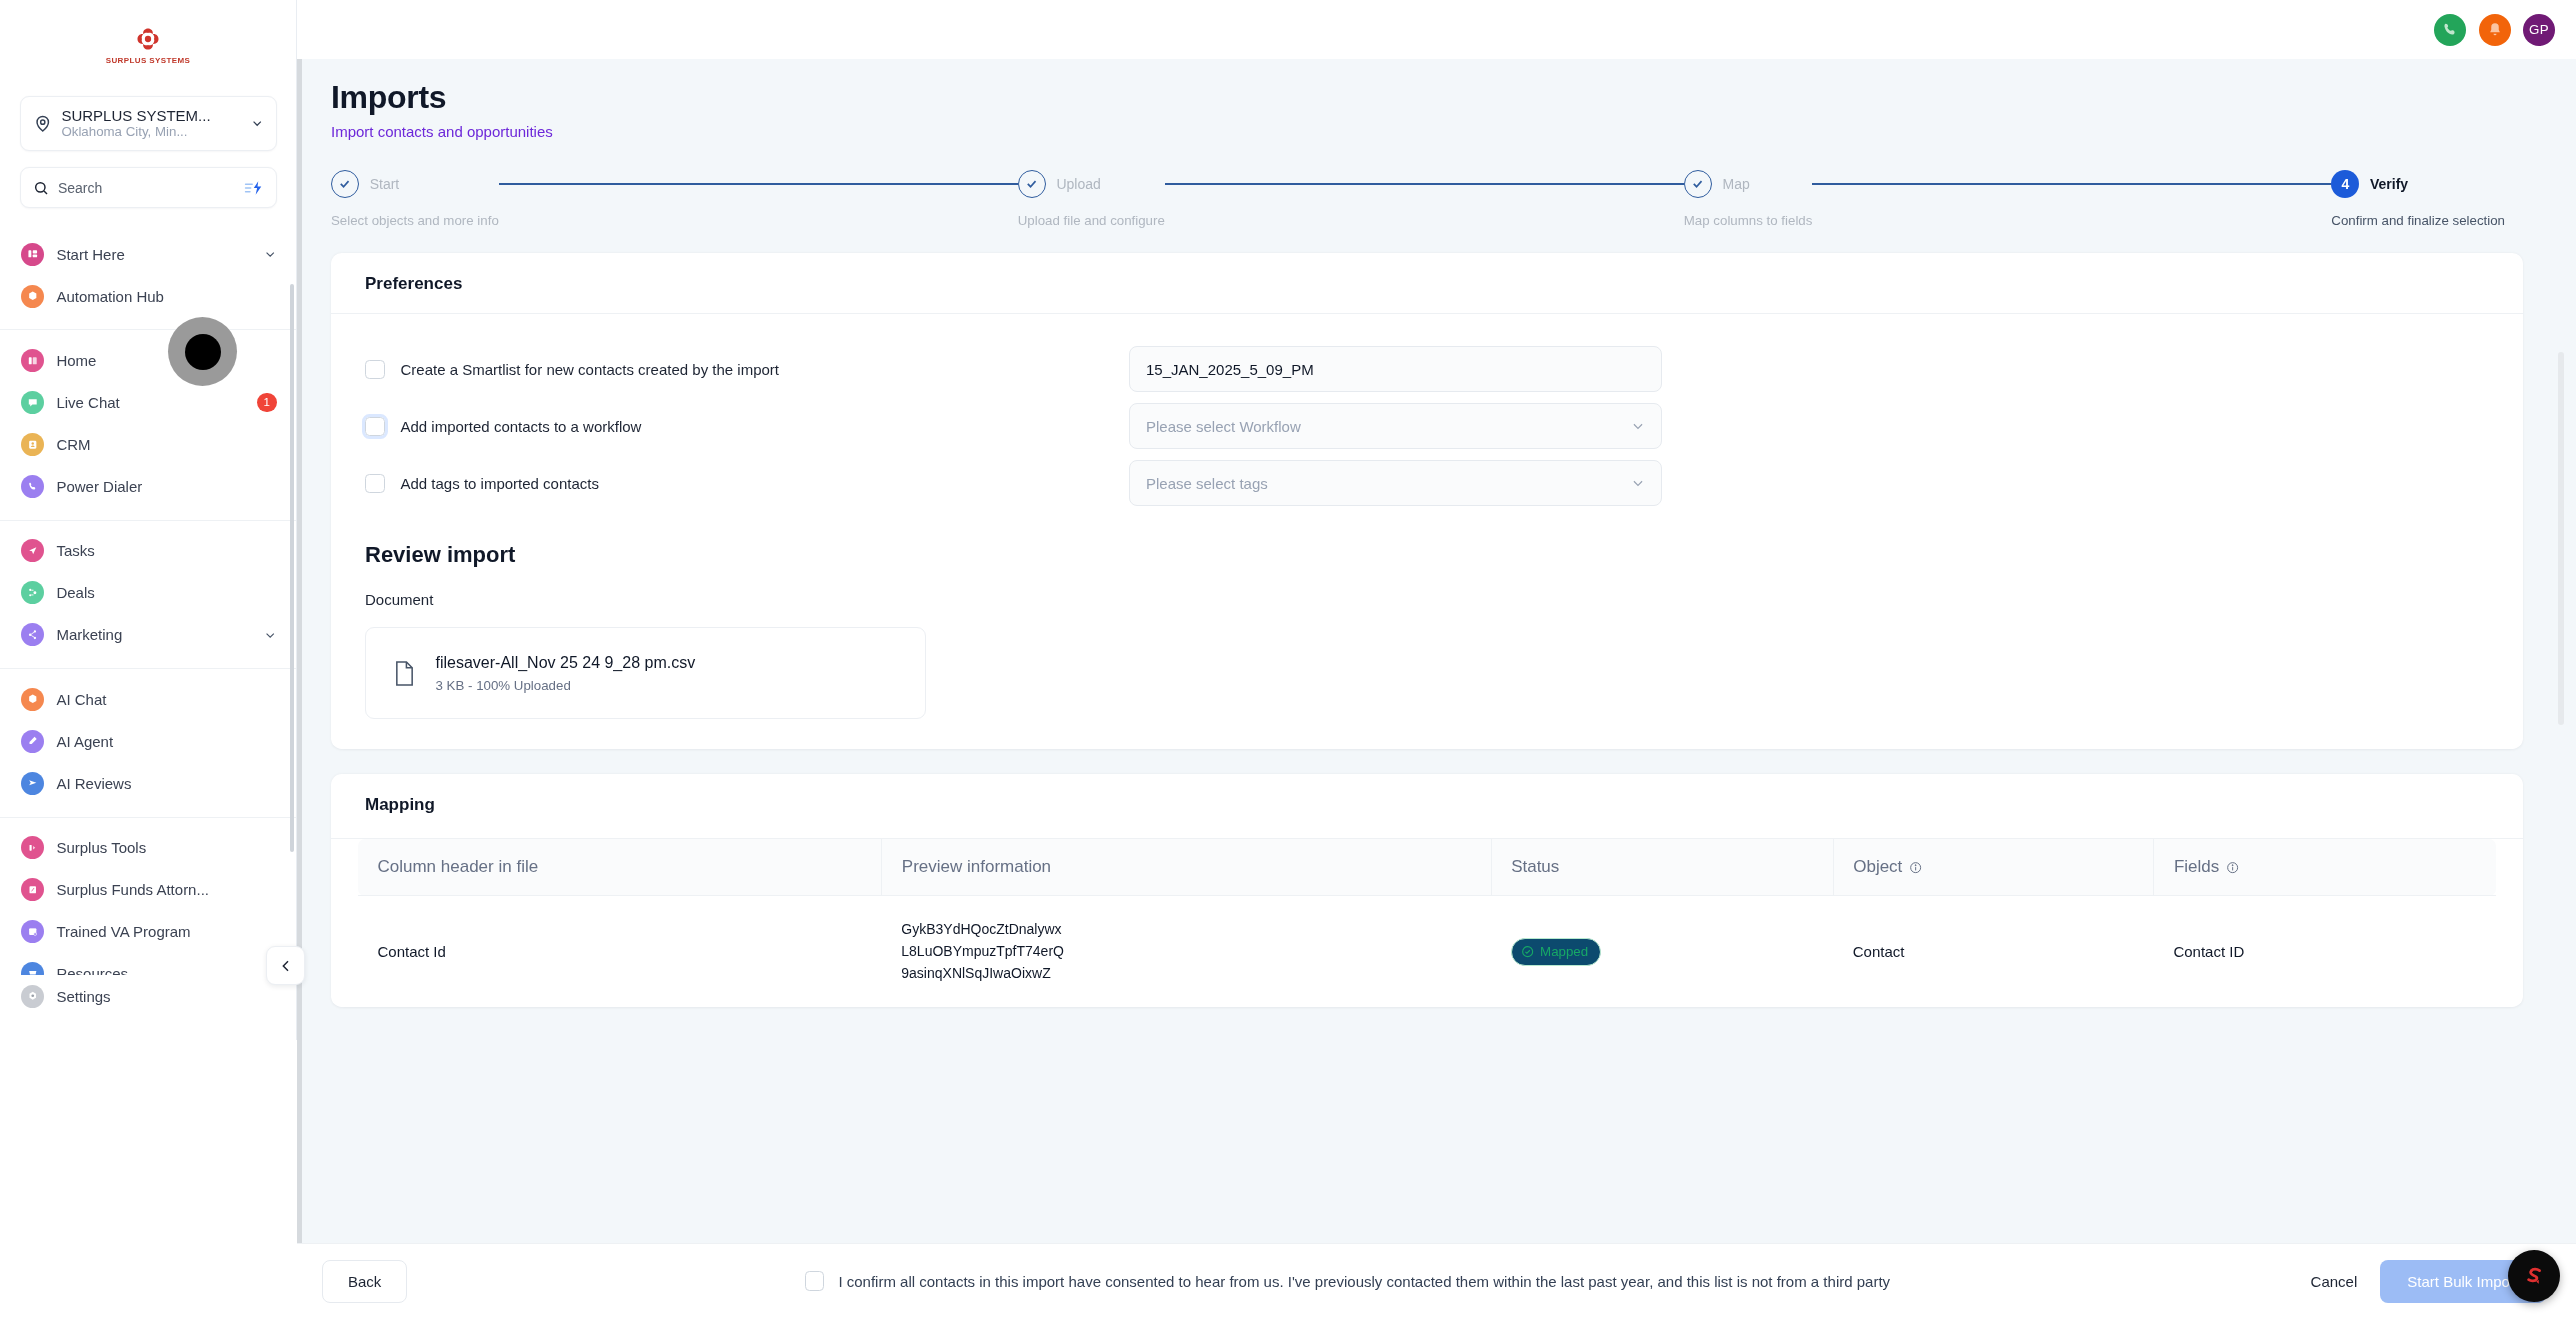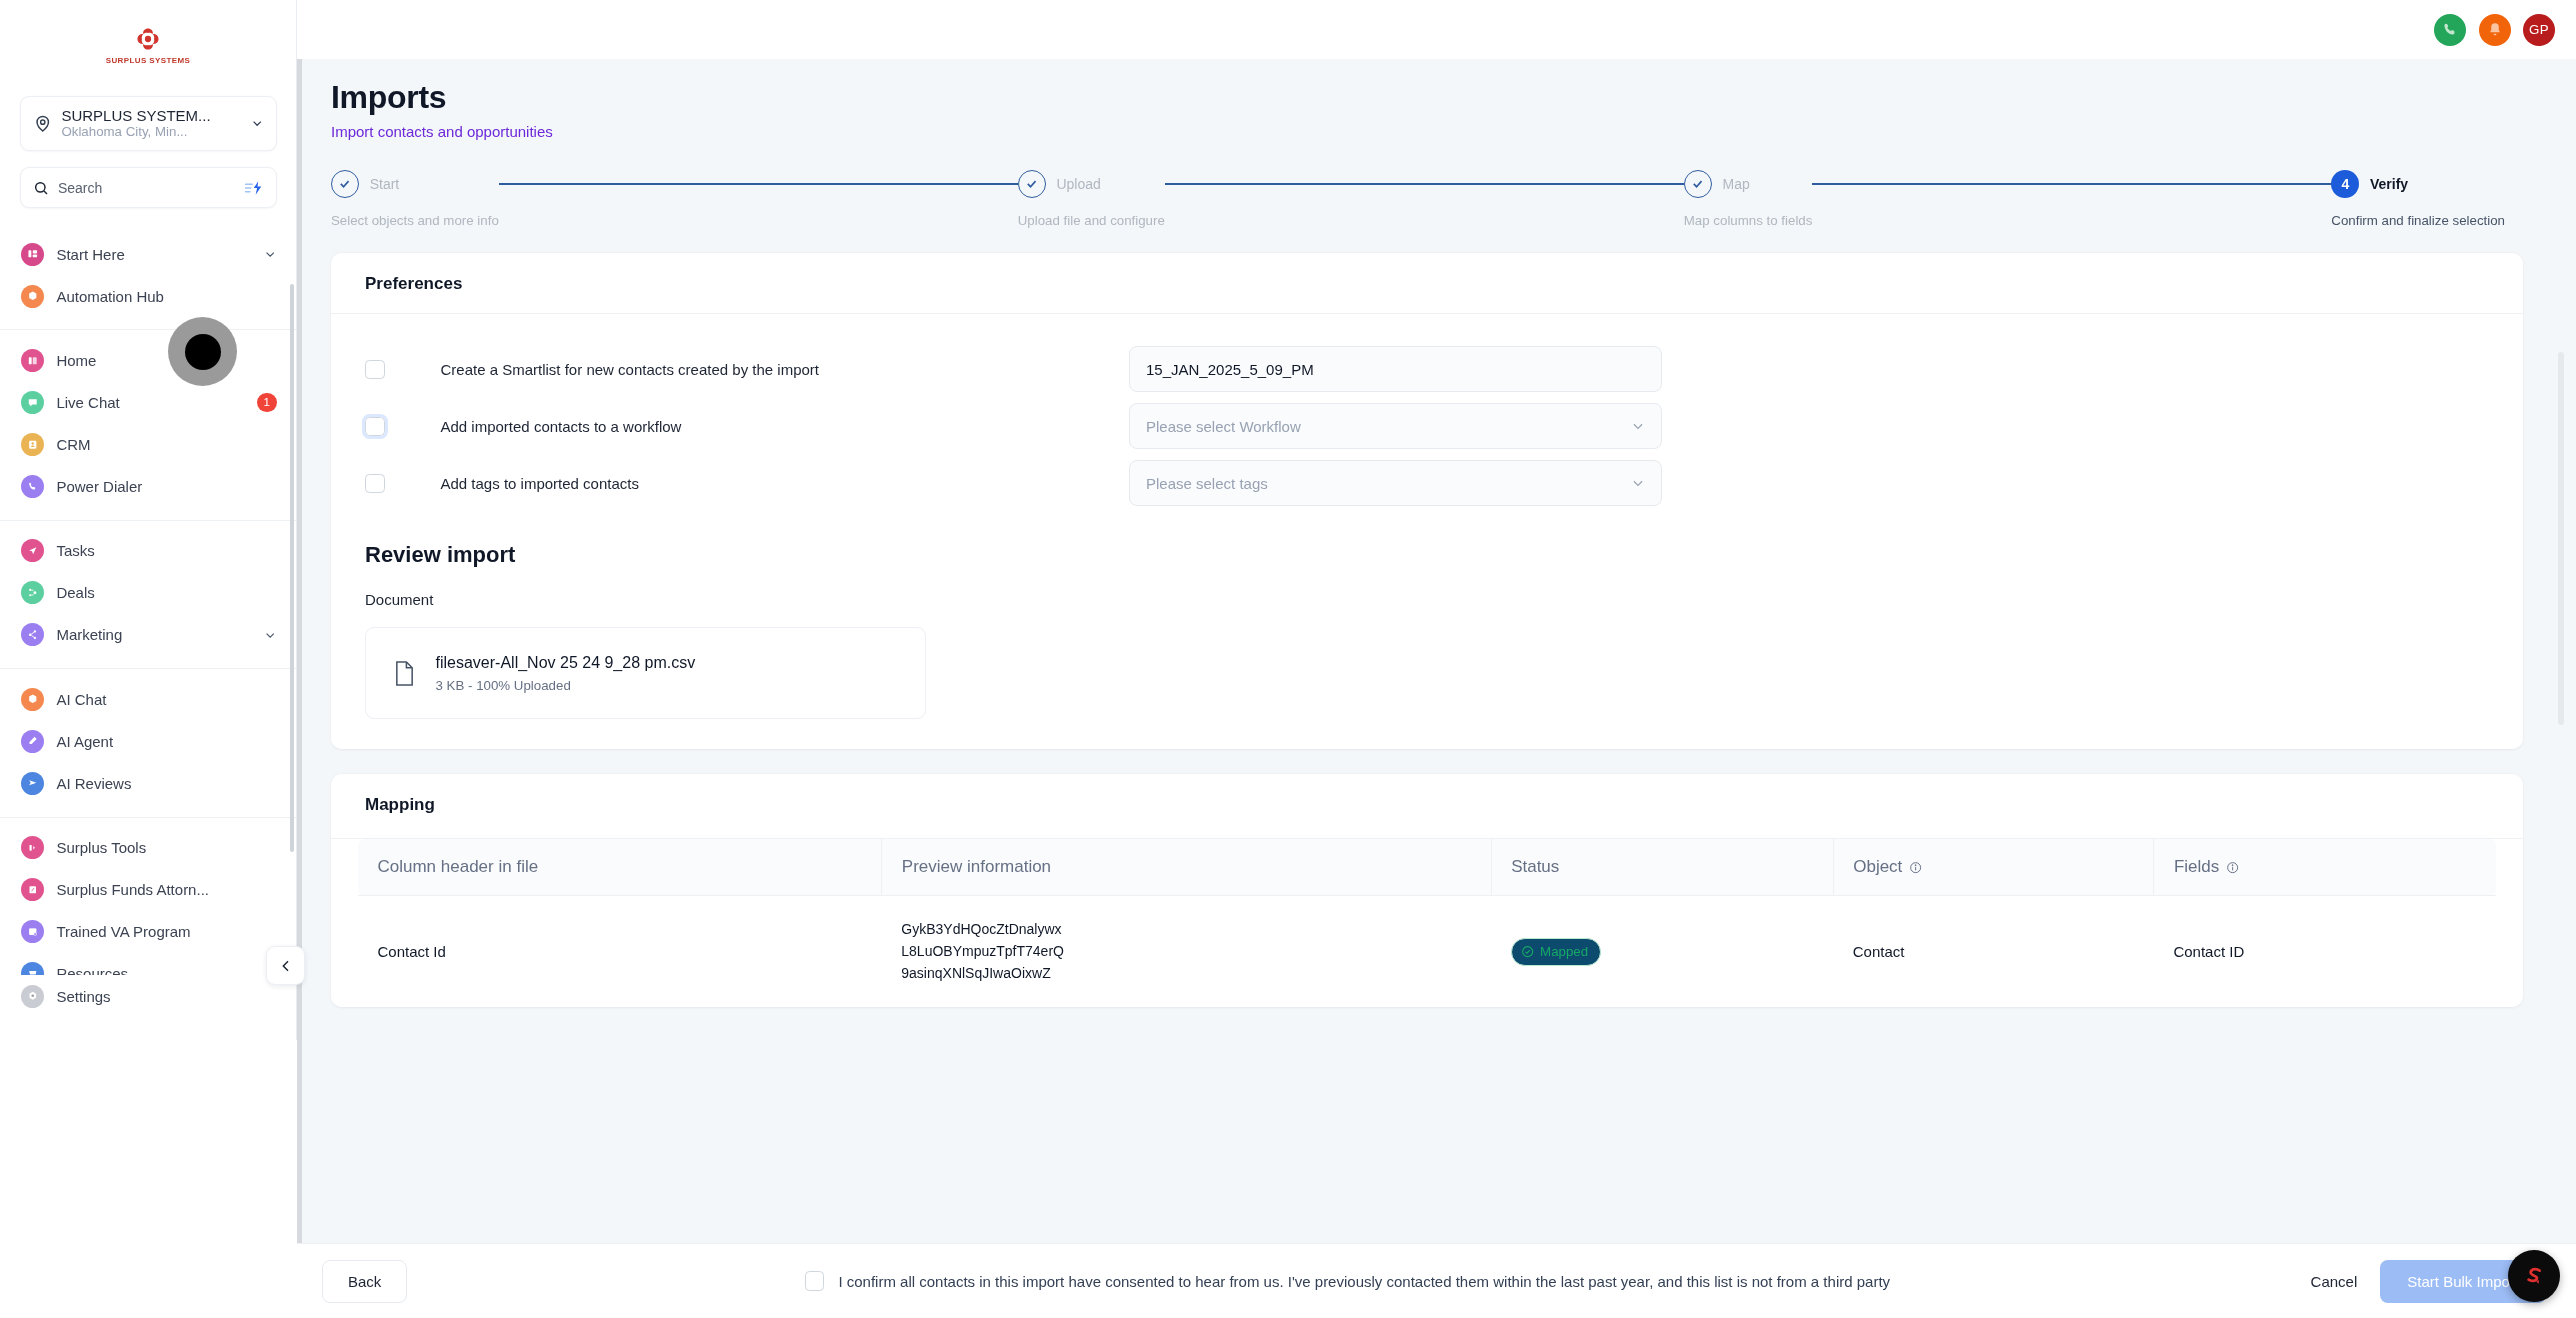--- a/index.html
+++ b/index.html
@@ -133,21 +133,21 @@
     margin-top: 25px;
   }
   .card-head { padding: 21px 34px 19.5px 34px; }
   .card-title { font-size: 17px; color: #101828; font-weight: 600; }
   .card-sub { font-size: 13.3px; color: #475467; margin-top: 7px; }
   .card-divider { height: 0.9px; background: #eef1f4; }
 
   .pref-body { padding: 27px 34px 30px 34px; }
   .pref-row { display: flex; align-items: center; min-height: 57px; }
   .pref-left { width: 764px; display: flex; align-items: center; gap: 16px; }
-  .pref-label { font-size: 15px; color: #1d2433; margin-left: 40px; }
+  .pref-label { font-size: 15px; color: #1d2433; }
   .pref-right { width: 533px; }
 
   .cb {
     width: 19.5px; height: 19.5px; border-radius: 4.4px;
     border: 1.4px solid #cfd6de; background: #fff; flex: 0 0 19.5px;
   }
   .cb.focused { outline: 3.6px solid #dbe8ff; outline-offset: 0; }
 
   .txt-input {
     height: 46px; border: 0.9px solid #e6eaef; border-radius: 8px;
@@ -499,21 +499,21 @@
         <svg width="18" height="18" viewBox="0 0 24 24" fill="#bfe6cc">
           <path d="M6.5 3.5c1.5 0 2.2 1 2.8 2.5.5 1.2 0 1.8-.8 2.5.9 2.2 2.5 3.8 4.6 4.6.8-.8 1.4-1.2 2.6-.7 1.5.6 2.4 1.4 2.4 2.8 0 1.6-1.4 3-3.2 2.8C10 17.4 6.4 13.8 4.8 8 4.3 6.2 4.6 3.5 6.5 3.5z"></path>
         </svg>
       </div>
       <div class="avatar-circle" style="background:#f2640a">
         <svg width="18" height="18" viewBox="0 0 24 24" fill="#fbc4a0">
           <path d="M12 3a5 5 0 00-5 5v3.5L5.5 15h13L17 11.5V8a5 5 0 00-5-5z"></path>
             <path d="M10 17a2 2 0 004 0z"></path>
         </svg>
       </div>
-      <div class="avatar-circle" style="background:#b91c1c">
+      <div class="avatar-circle" style="background:#701a75">
         <span class="avatar-initials">GP</span>
       </div>
     </header>
 
     <div class="content">
       <div class="content-scrollbar-left"></div>
       <div class="content-scroll">
 
         <h1 class="page-title">Imports</h1>
         <div class="page-sub">Import contacts and opportunities</div>

